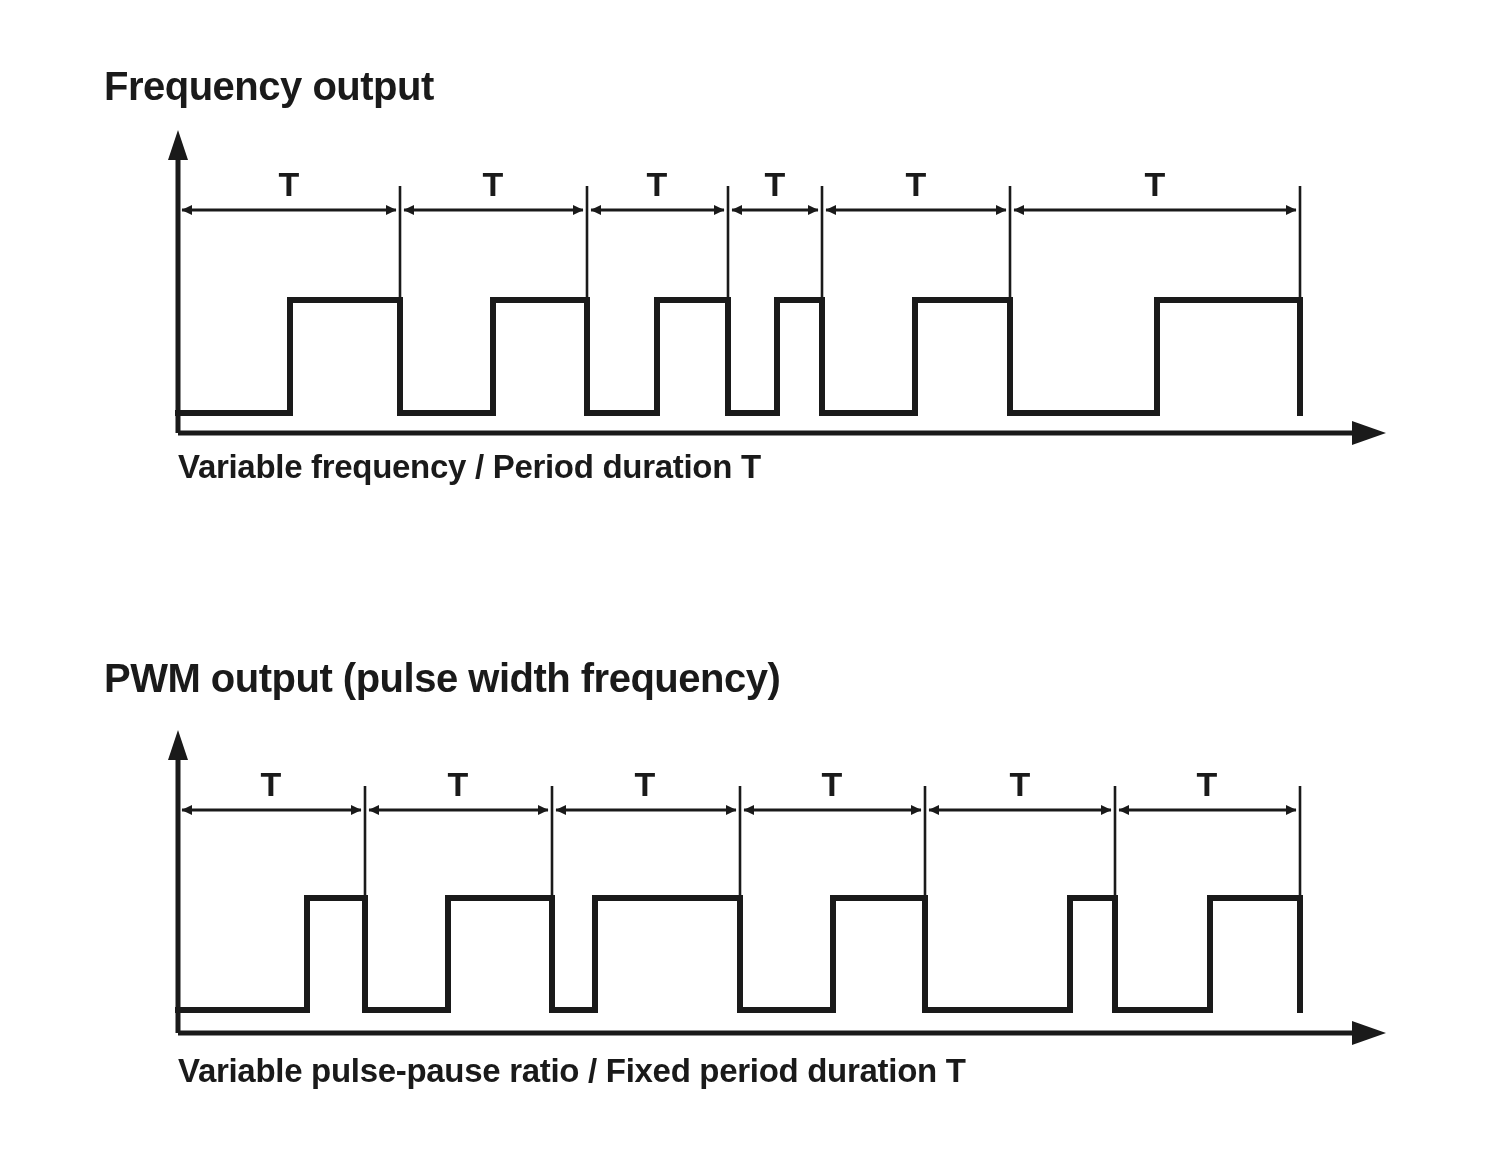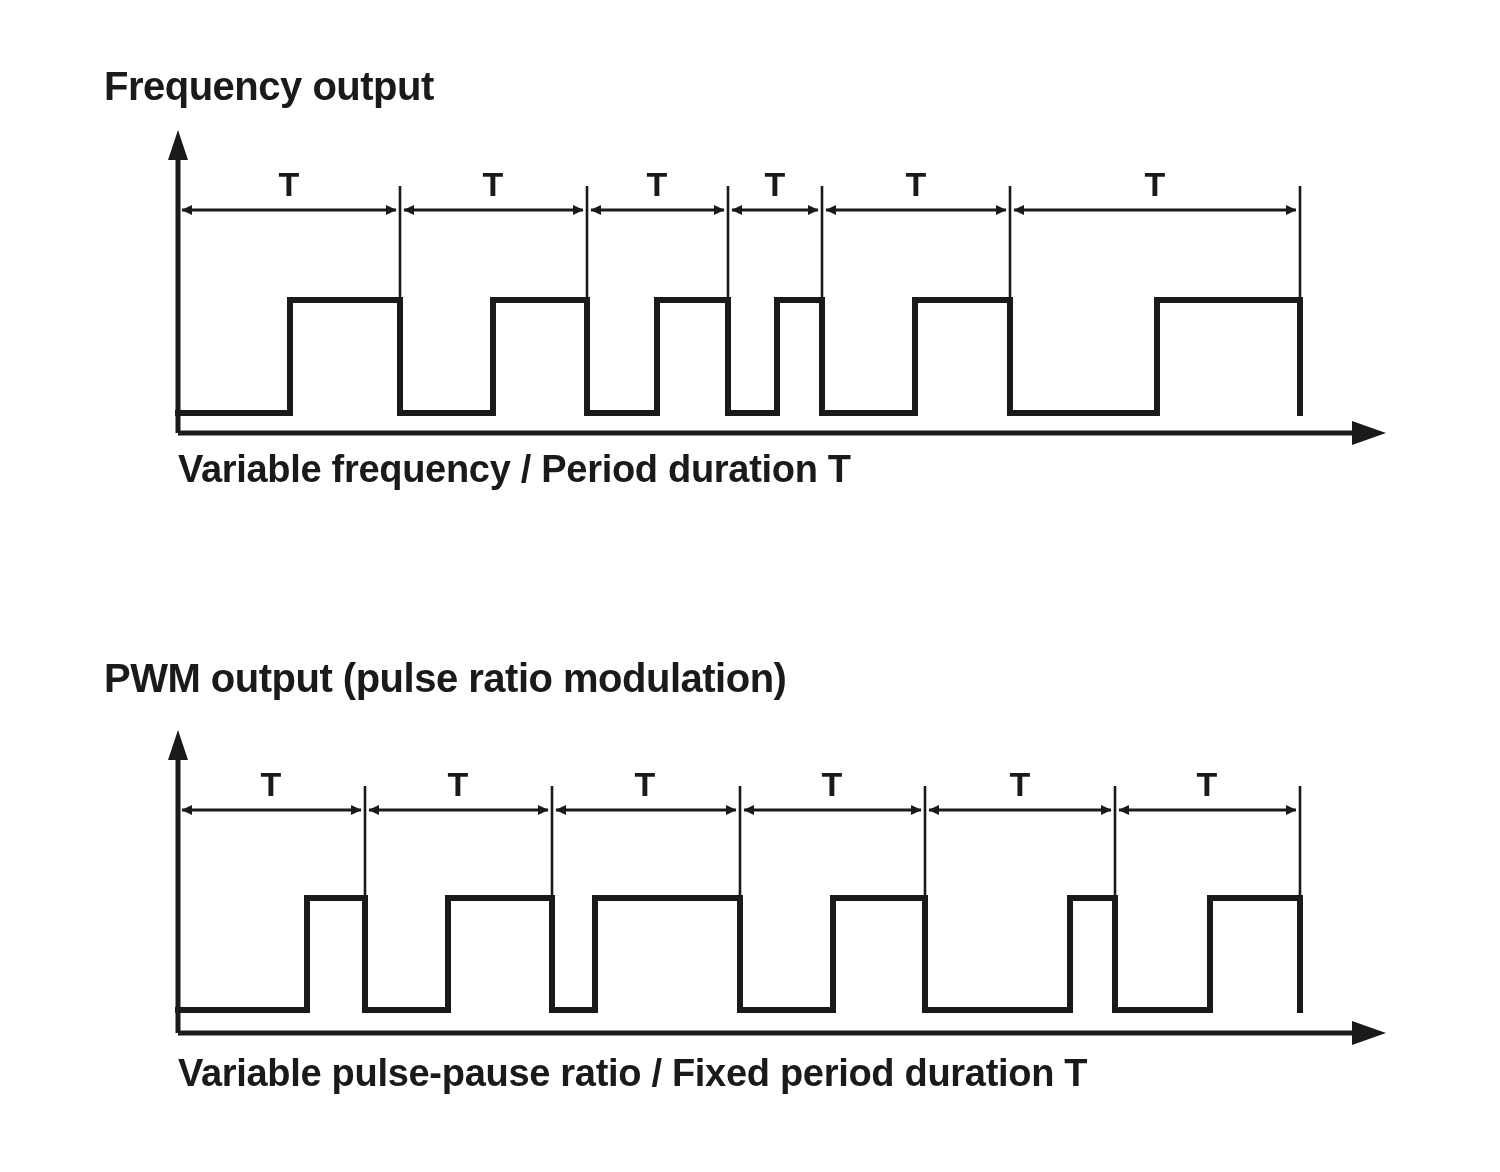--- a/index.html
+++ b/index.html
@@ -8,21 +8,21 @@
   .panel{position:absolute;left:0;width:1500px;}
   #panel-frequency{top:8px;height:520px;padding-left:48px;}
   #panel-pwm{top:600px;height:520px;}
   .panel-title{
     position:absolute;left:104px;top:56px;
     font-size:40px;font-weight:bold;letter-spacing:-0.5px;
     white-space:nowrap;color:#1a1a1a;
   }
   .panel-caption{
     position:absolute;left:178px;
-    font-size:38px;font-weight:bold;letter-spacing:-0.3px;
+    font-size:33px;font-weight:bold;letter-spacing:-0.3px;
     white-space:nowrap;color:#1a1a1a;
   }
   #caption-frequency{top:440px;}
   #caption-pwm{top:1048px;}
   .plot-svg{position:absolute;left:0;top:0;}
   .t-label{
     font-family:"Liberation Sans",sans-serif;
     font-size:34px;font-weight:bold;fill:#1a1a1a;
     text-anchor:middle;
   }
@@ -84,21 +84,21 @@
 
       <polyline fill="none" stroke="#1a1a1a" stroke-width="6" stroke-linejoin="miter" stroke-linecap="square" points="178,405 290,405 290,292 400,292 400,405 493,405 493,292 587,292 587,405
                 657,405 657,292 728,292 728,405 777,405 777,292 822,292 822,405
                 915,405 915,292 1010,292 1010,405 1157,405 1157,292 1300,292 1300,405"></polyline>
     </svg>
 
     <div class="panel-caption" id="caption-frequency">Variable frequency / Period duration T</div>
   </div>
 
   <div class="panel" id="panel-pwm">
-    <div class="panel-title">PWM output (pulse ratio modulation)</div>
+    <div class="panel-title">PWM output (pulse width frequency)</div>
 
     <svg class="plot-svg" width="1500" height="520" viewBox="600 600 1500 520" style="left:0;top:0;width:1500px;height:520px;">
     </svg>
 
     <svg class="plot-svg" width="1500" height="572" viewBox="0 600 1500 572" style="top:0;">
       <defs>
         <marker id="ar-r-p" markerWidth="11" markerHeight="11" refX="10" refY="5.5" orient="auto" markerUnits="userSpaceOnUse">
           <path d="M0,0.6 L10.5,5.5 L0,10.4 Z" fill="#1a1a1a"></path>
         </marker>
         <marker id="ar-l-p" markerWidth="11" markerHeight="11" refX="1" refY="5.5" orient="auto" markerUnits="userSpaceOnUse">

